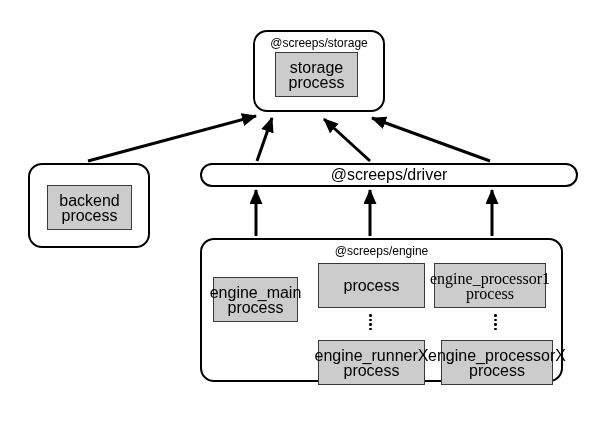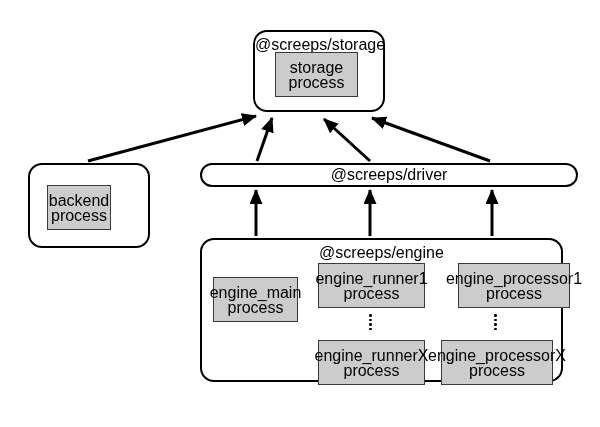--- a/index.html
+++ b/index.html
@@ -21,21 +21,21 @@
     border: 2px solid #000000;
     border-radius: 14px;
     box-sizing: border-box;
   }
   .container-title {
     position: absolute;
     top: 4px;
     left: 0;
     right: 0;
     text-align: center;
-    font-size: 16px;
+    font-size: 12px;
     color: #000000;
     white-space: nowrap;
   }
   .pill {
     position: absolute;
     background: #ffffff;
     border: 2px solid #000000;
     border-radius: 12px;
     box-sizing: border-box;
     display: flex;
@@ -87,44 +87,43 @@
 
   <div class="container-box" style="left:253px; top:30px; width:132px; height:82px;">
     <div class="container-title">@screeps/storage</div>
     <div class="proc" style="left:20px; top:20px; width:83px; height:45px;">
       <div>storage</div>
       <div>process</div>
     </div>
   </div>
 
   <div class="container-box" style="left:28px; top:163px; width:122px; height:85px;">
-    <div class="proc" style="left:17px; top:20px; width:64px; height:45px;">
+    <div class="proc" style="left:17px; top:20px; width:85px; height:45px;">
       <div>backend</div>
       <div>process</div>
     </div>
   </div>
 
   <div class="pill" style="left:200px; top:163px; width:378px; height:24px;">
     <span>@screeps/driver</span>
   </div>
 
   <div class="container-box" style="left:200px; top:238px; width:363px; height:144px;">
     <div class="container-title">@screeps/engine</div>
 
     <div class="proc" style="left:11px; top:23px; width:85px; height:45px;margin-top:14px;">
       <div>engine_main</div>
       <div>process</div>
     </div>
 
     <div class="proc" style="left:116px; top:23px; width:107px; height:45px;">
-      <div>engine_runner1</div>
       <div>process</div>
     </div>
 
-    <div class="proc" style="left:256px; top:23px; width:112px; height:45px;">
+    <div class="proc" style="left:232px; top:23px; width:112px; height:45px;font-family:Liberation Serif, serif;">
       <div>engine_processor1</div>
       <div>process</div>
     </div>
 
     <div class="vdots" style="left:167px; top:74px;">
       <span></span>
         <span></span>
         <span></span>
         <span></span>
     </div>

